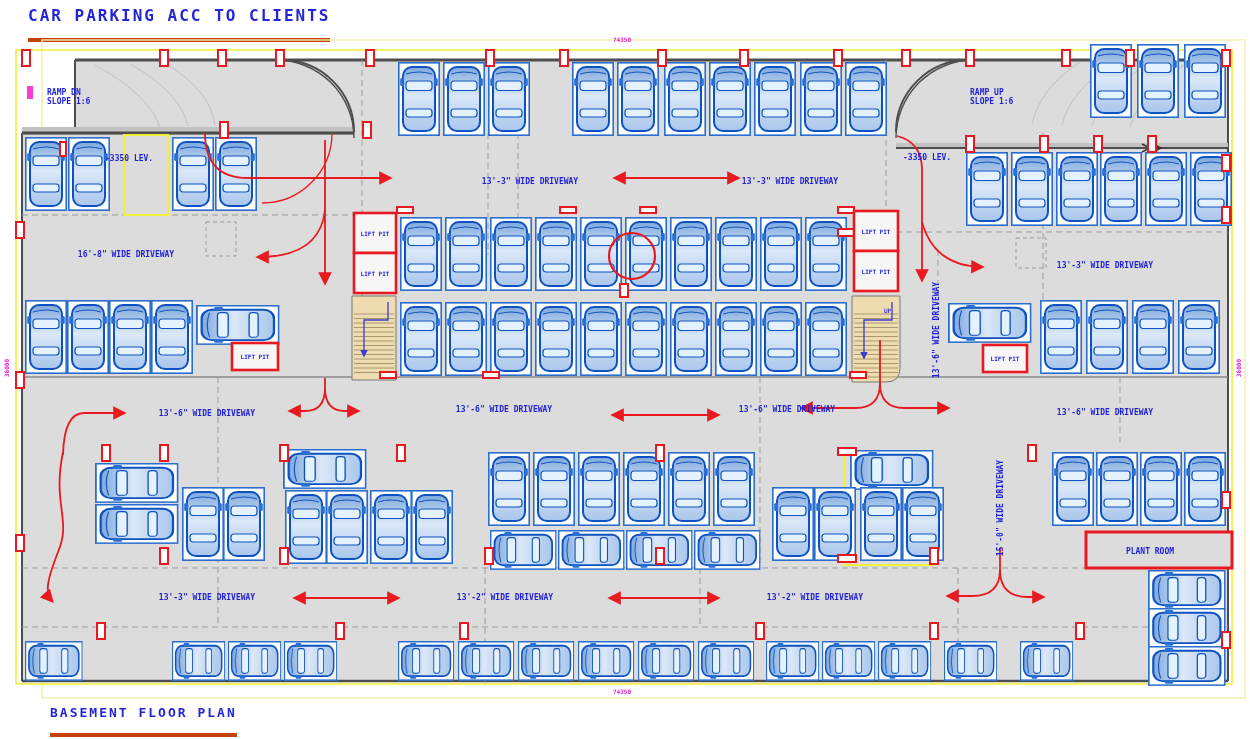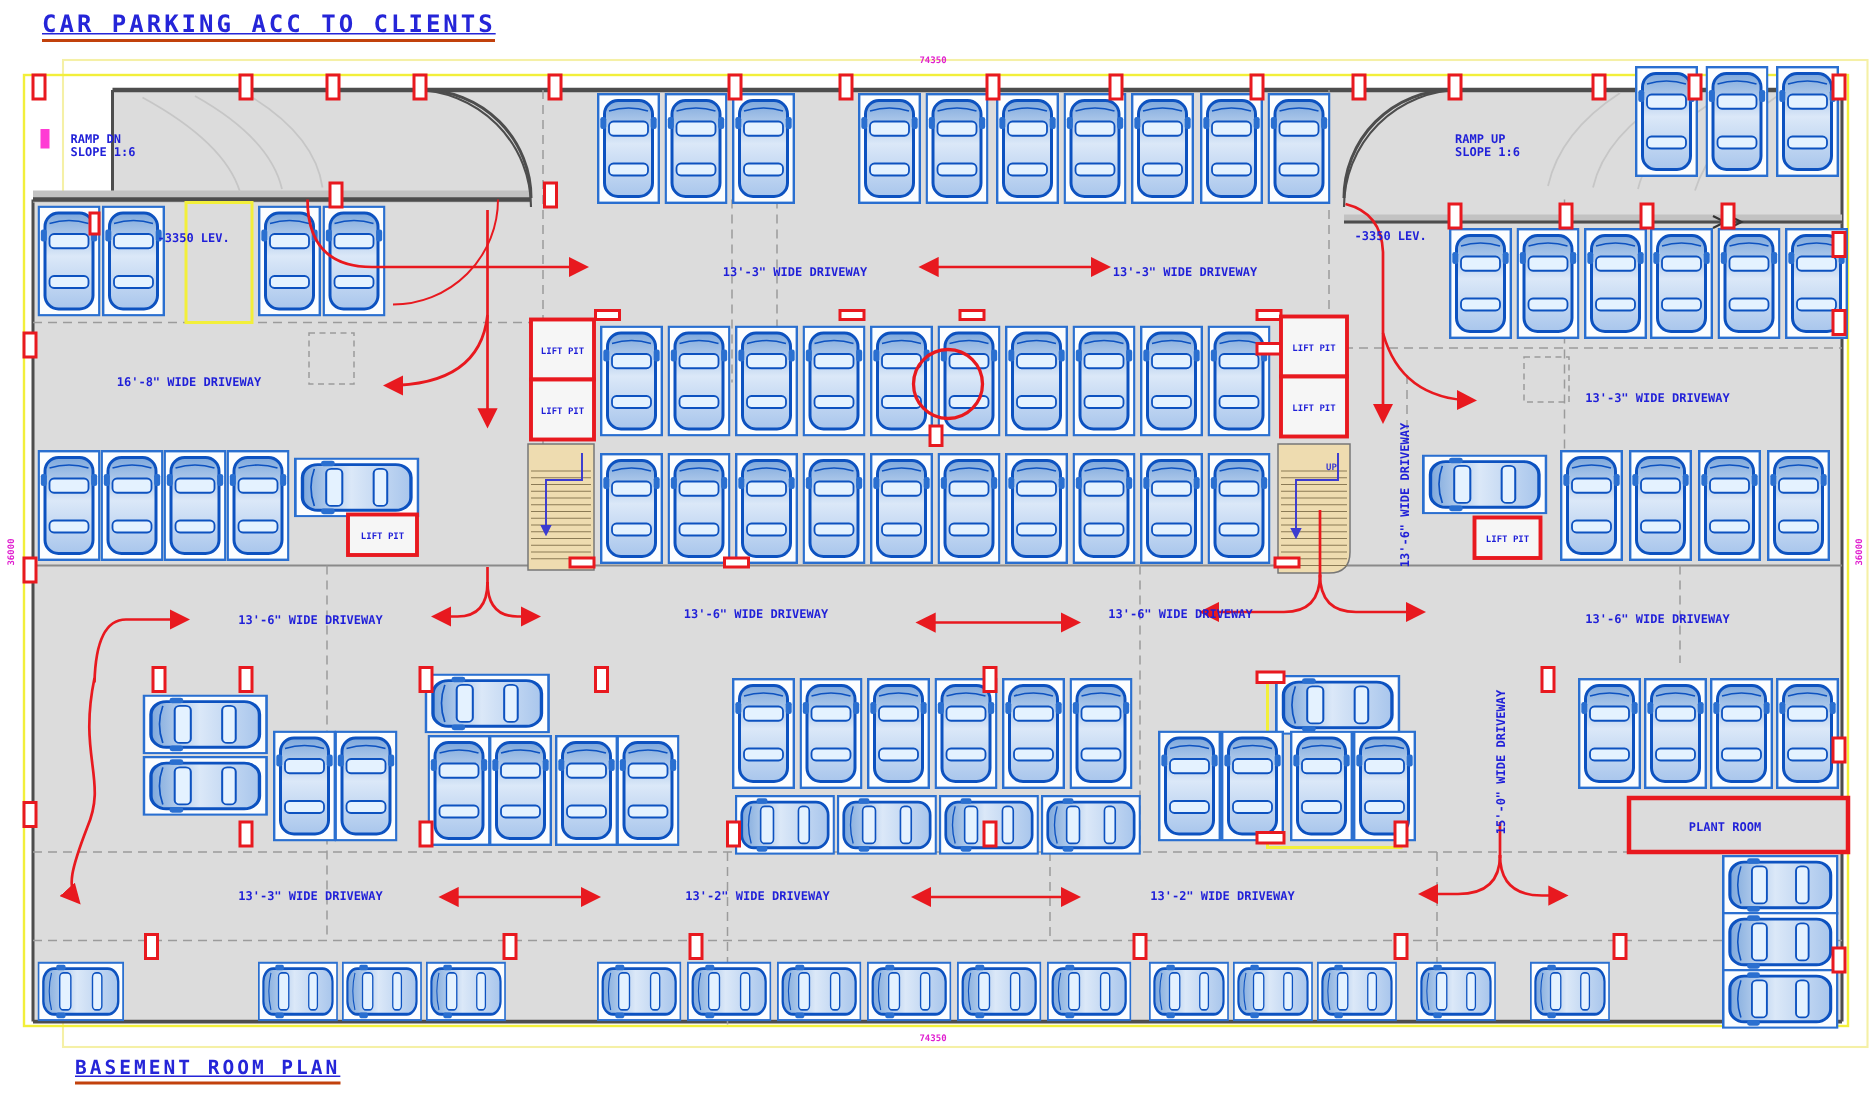--- a/index.html
+++ b/index.html
@@ -1,33 +1,33 @@
 <!DOCTYPE html>
 <html><head>
 <meta charset="utf-8">
 <style>
   html,body{margin:0;padding:0;background:#ffffff;}
   #stage{position:relative;width:1250px;height:739px;background:#ffffff;overflow:hidden;
          font-family:"DejaVu Sans Mono","Liberation Mono",monospace;}
   #plan-svg{position:absolute;left:0;top:0;}
   .title{position:absolute;color:#2525d8;font-weight:bold;letter-spacing:2px;
-         border-bottom:2px solid #c2410c;padding-bottom:1px;white-space:nowrap;text-decoration:underline;}
+         border-bottom:4px solid #c2410c;padding-bottom:13px;white-space:nowrap;}
   #page-title{left:28px;top:6px;font-size:16px;}
   #plan-caption{left:50px;top:705px;font-size:13px;}
   text{font-family:"DejaVu Sans Mono","Liberation Mono",monospace;font-weight:bold;}
   .lbl{fill:#1f1fd8;font-size:8px;letter-spacing:0px;}
   .sm{fill:#1f1fd8;font-size:6px;}
   .dim{fill:#e020d0;font-size:6px;}
 </style>
 </head>
 <body>
 
 <div id="stage">
   <div id="page-title" class="title">CAR PARKING ACC TO CLIENTS</div>
-  <div id="plan-caption" class="title">BASEMENT ROOM PLAN</div>
+  <div id="plan-caption" class="title">BASEMENT FLOOR PLAN</div>
 
   <svg id="plan-svg" width="1250" height="739" viewBox="0 0 1250 739">
     <defs>
       <linearGradient id="carG" x1="0" y1="0" x2="0" y2="1">
         <stop offset="0" stop-color="#7ea8dc"></stop>
         <stop offset="0.45" stop-color="#dbe8f8"></stop>
         <stop offset="1" stop-color="#a9c6ec"></stop>
       </linearGradient>
       <marker id="ah" viewBox="0 0 10 10" refX="8" refY="5" markerWidth="7.5" markerHeight="7.5" orient="auto-start-reverse">
           <path d="M0,0 L10,5 L0,10 z" fill="#e8191f"></path>

